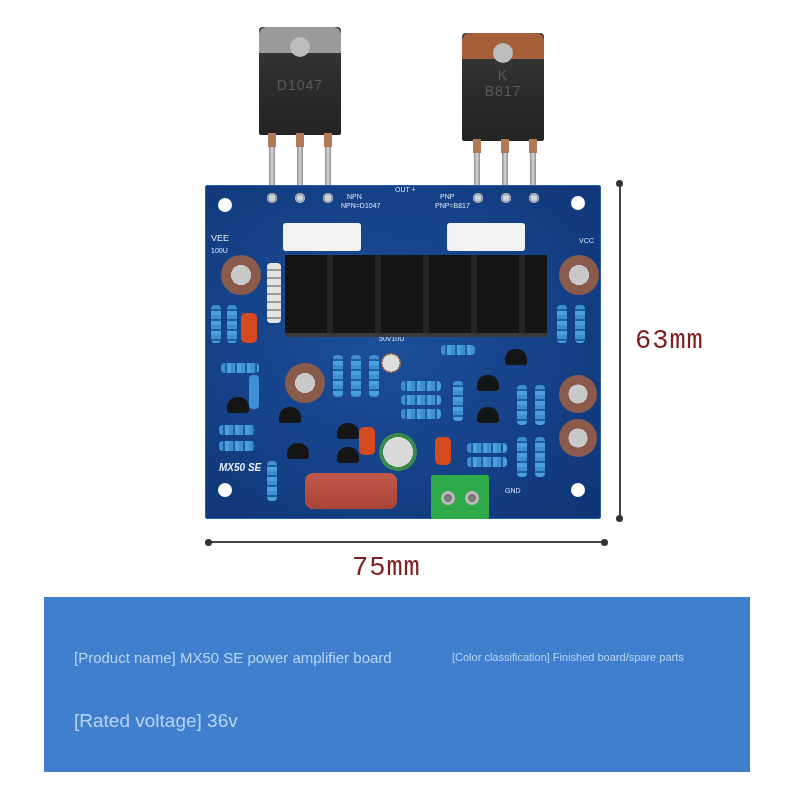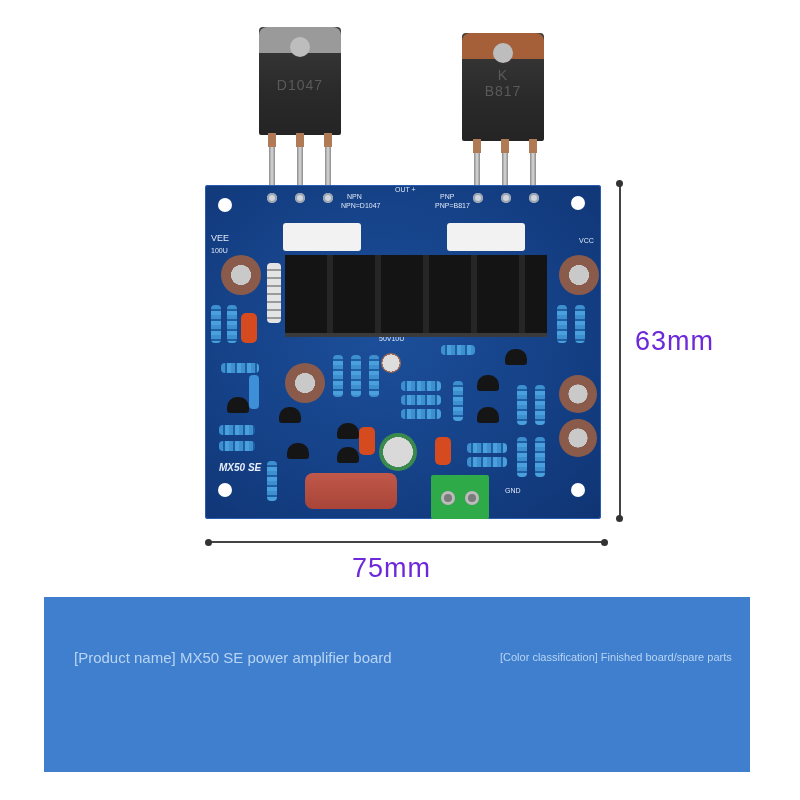--- a/index.html
+++ b/index.html
@@ -65,21 +65,21 @@
     .trans-small { position: absolute; width: 22px; height: 16px; background: #151515; border-radius: 10px 10px 3px 3px; }
     .redcap { position: absolute; background: #d64a20; border-radius: 5px; }
     .film { position: absolute; background: linear-gradient(180deg, #c0584a, #a84538); border-radius: 8px; }
     .terminal { position: absolute; background: #2faa48; border-radius: 2px; }
     .screw { position: absolute; width: 14px; height: 14px; border-radius: 50%; background: #7a7a7a; box-shadow: inset 0 0 0 3px #bbbbbb; }
 
     
     .dim-line-h { position: absolute; left: 209px; top: 541px; width: 396px; height: 2px; background: #444; }
     .dim-line-v { position: absolute; left: 619px; top: 183px; width: 2px; height: 336px; background: #444; }
     .dot { position: absolute; width: 7px; height: 7px; border-radius: 50%; background: #333; }
-    .dim-label { position: absolute; color: #6d28d9; font-size: 27px; letter-spacing: 1px; }
+    .dim-label { position: absolute; color: #7f1d1d; font-size: 27px; letter-spacing: 1px; font-family: Liberation Mono, monospace; }
 
     
     .banner {
       position: absolute; left: 44px; top: 597px; width: 706px; height: 175px;
       background: #3f7fce;
     }
     .spec { position: absolute; color: #b8d4f3; white-space: nowrap; }
     .spec.small { font-size: 15px; }
     .spec.tiny { font-size: 11px; }
     .spec.big { font-size: 19px; }
@@ -209,14 +209,15 @@
 <div class="dot" style="left:616px; top:515px;"></div>
 <div class="dim-label" style="left:635px; top:326px;">63mm</div>
 
 <div class="dim-line-h"></div>
 <div class="dot" style="left:205px; top:539px;"></div>
 <div class="dot" style="left:601px; top:539px;"></div>
 <div class="dim-label" style="left:352px; top:553px;">75mm</div>
 
 <div class="banner">
   <div class="spec small" style="left:30px; top:52px;">[Product name] MX50 SE power amplifier board</div>
-  <div class="spec tiny" style="left:408px; top:54px;margin-left:48px;">[Color classification] Finished board/spare parts</div>
+  <div class="spec tiny" style="left:408px; top:54px;">[Color classification] Finished board/spare parts</div>
+  <div class="spec big" style="left:30px; top:113px;">[Rated voltage] 36v</div>
 </div>
 
 </body></html>

